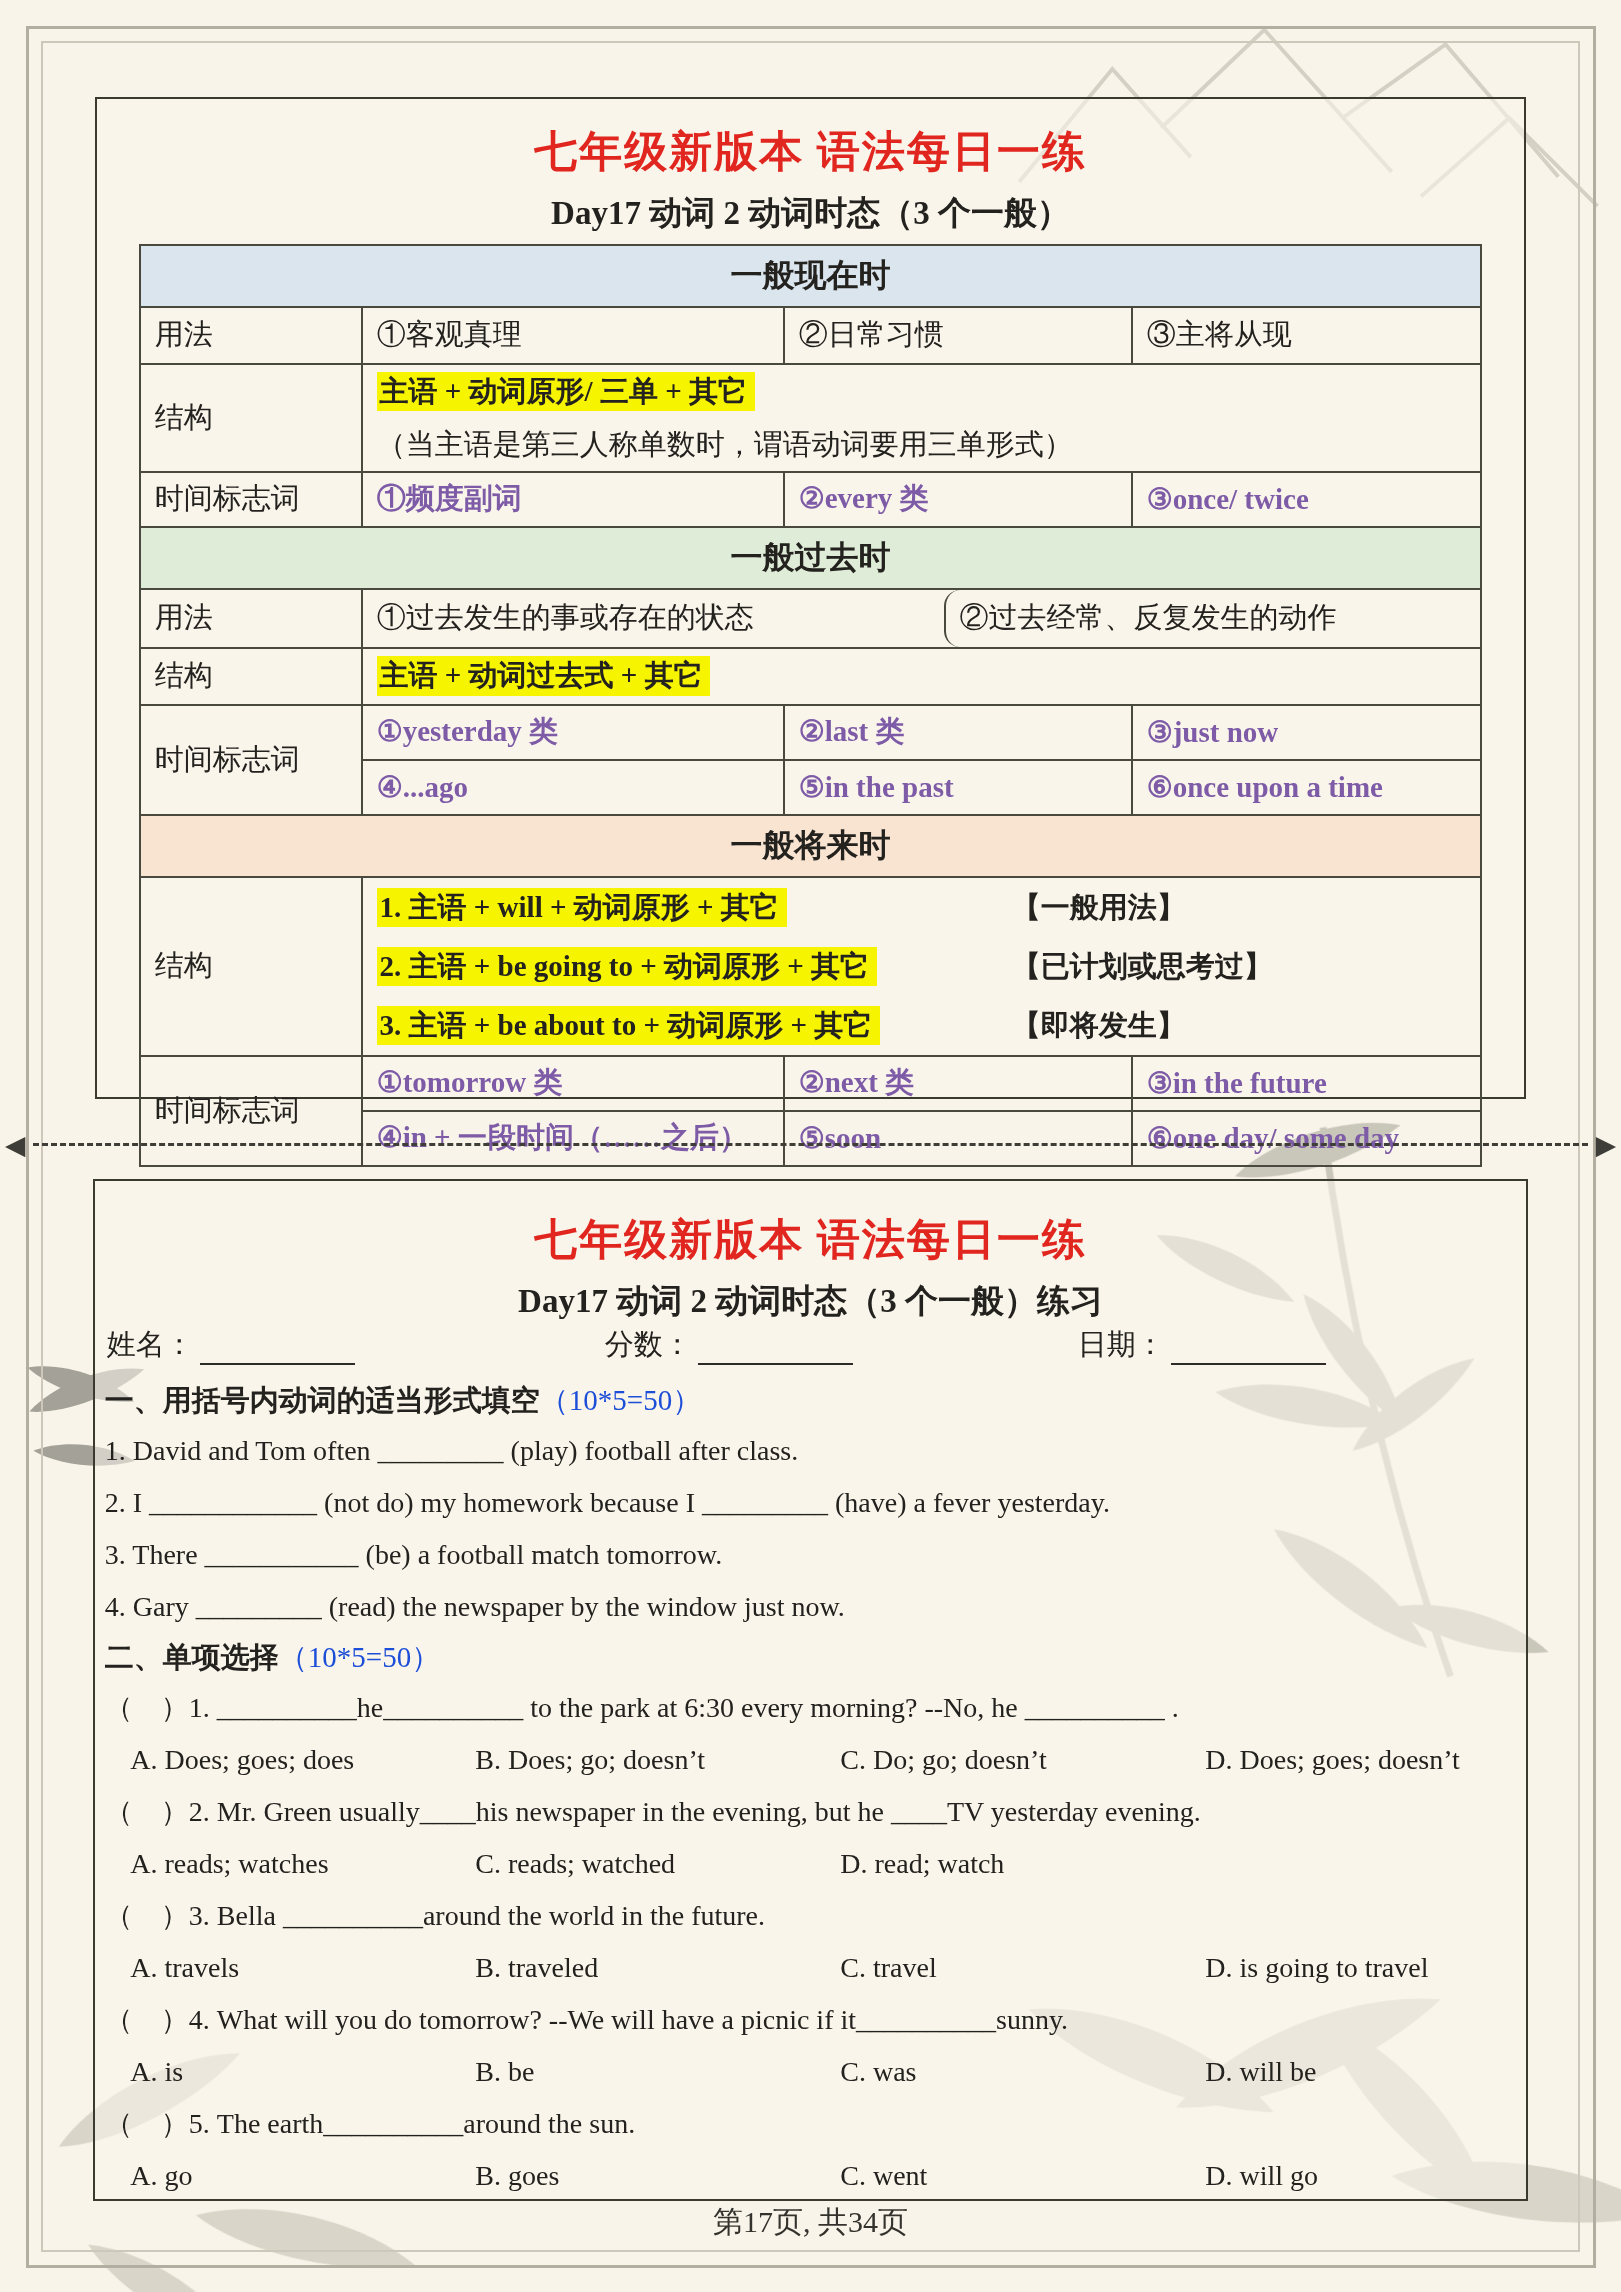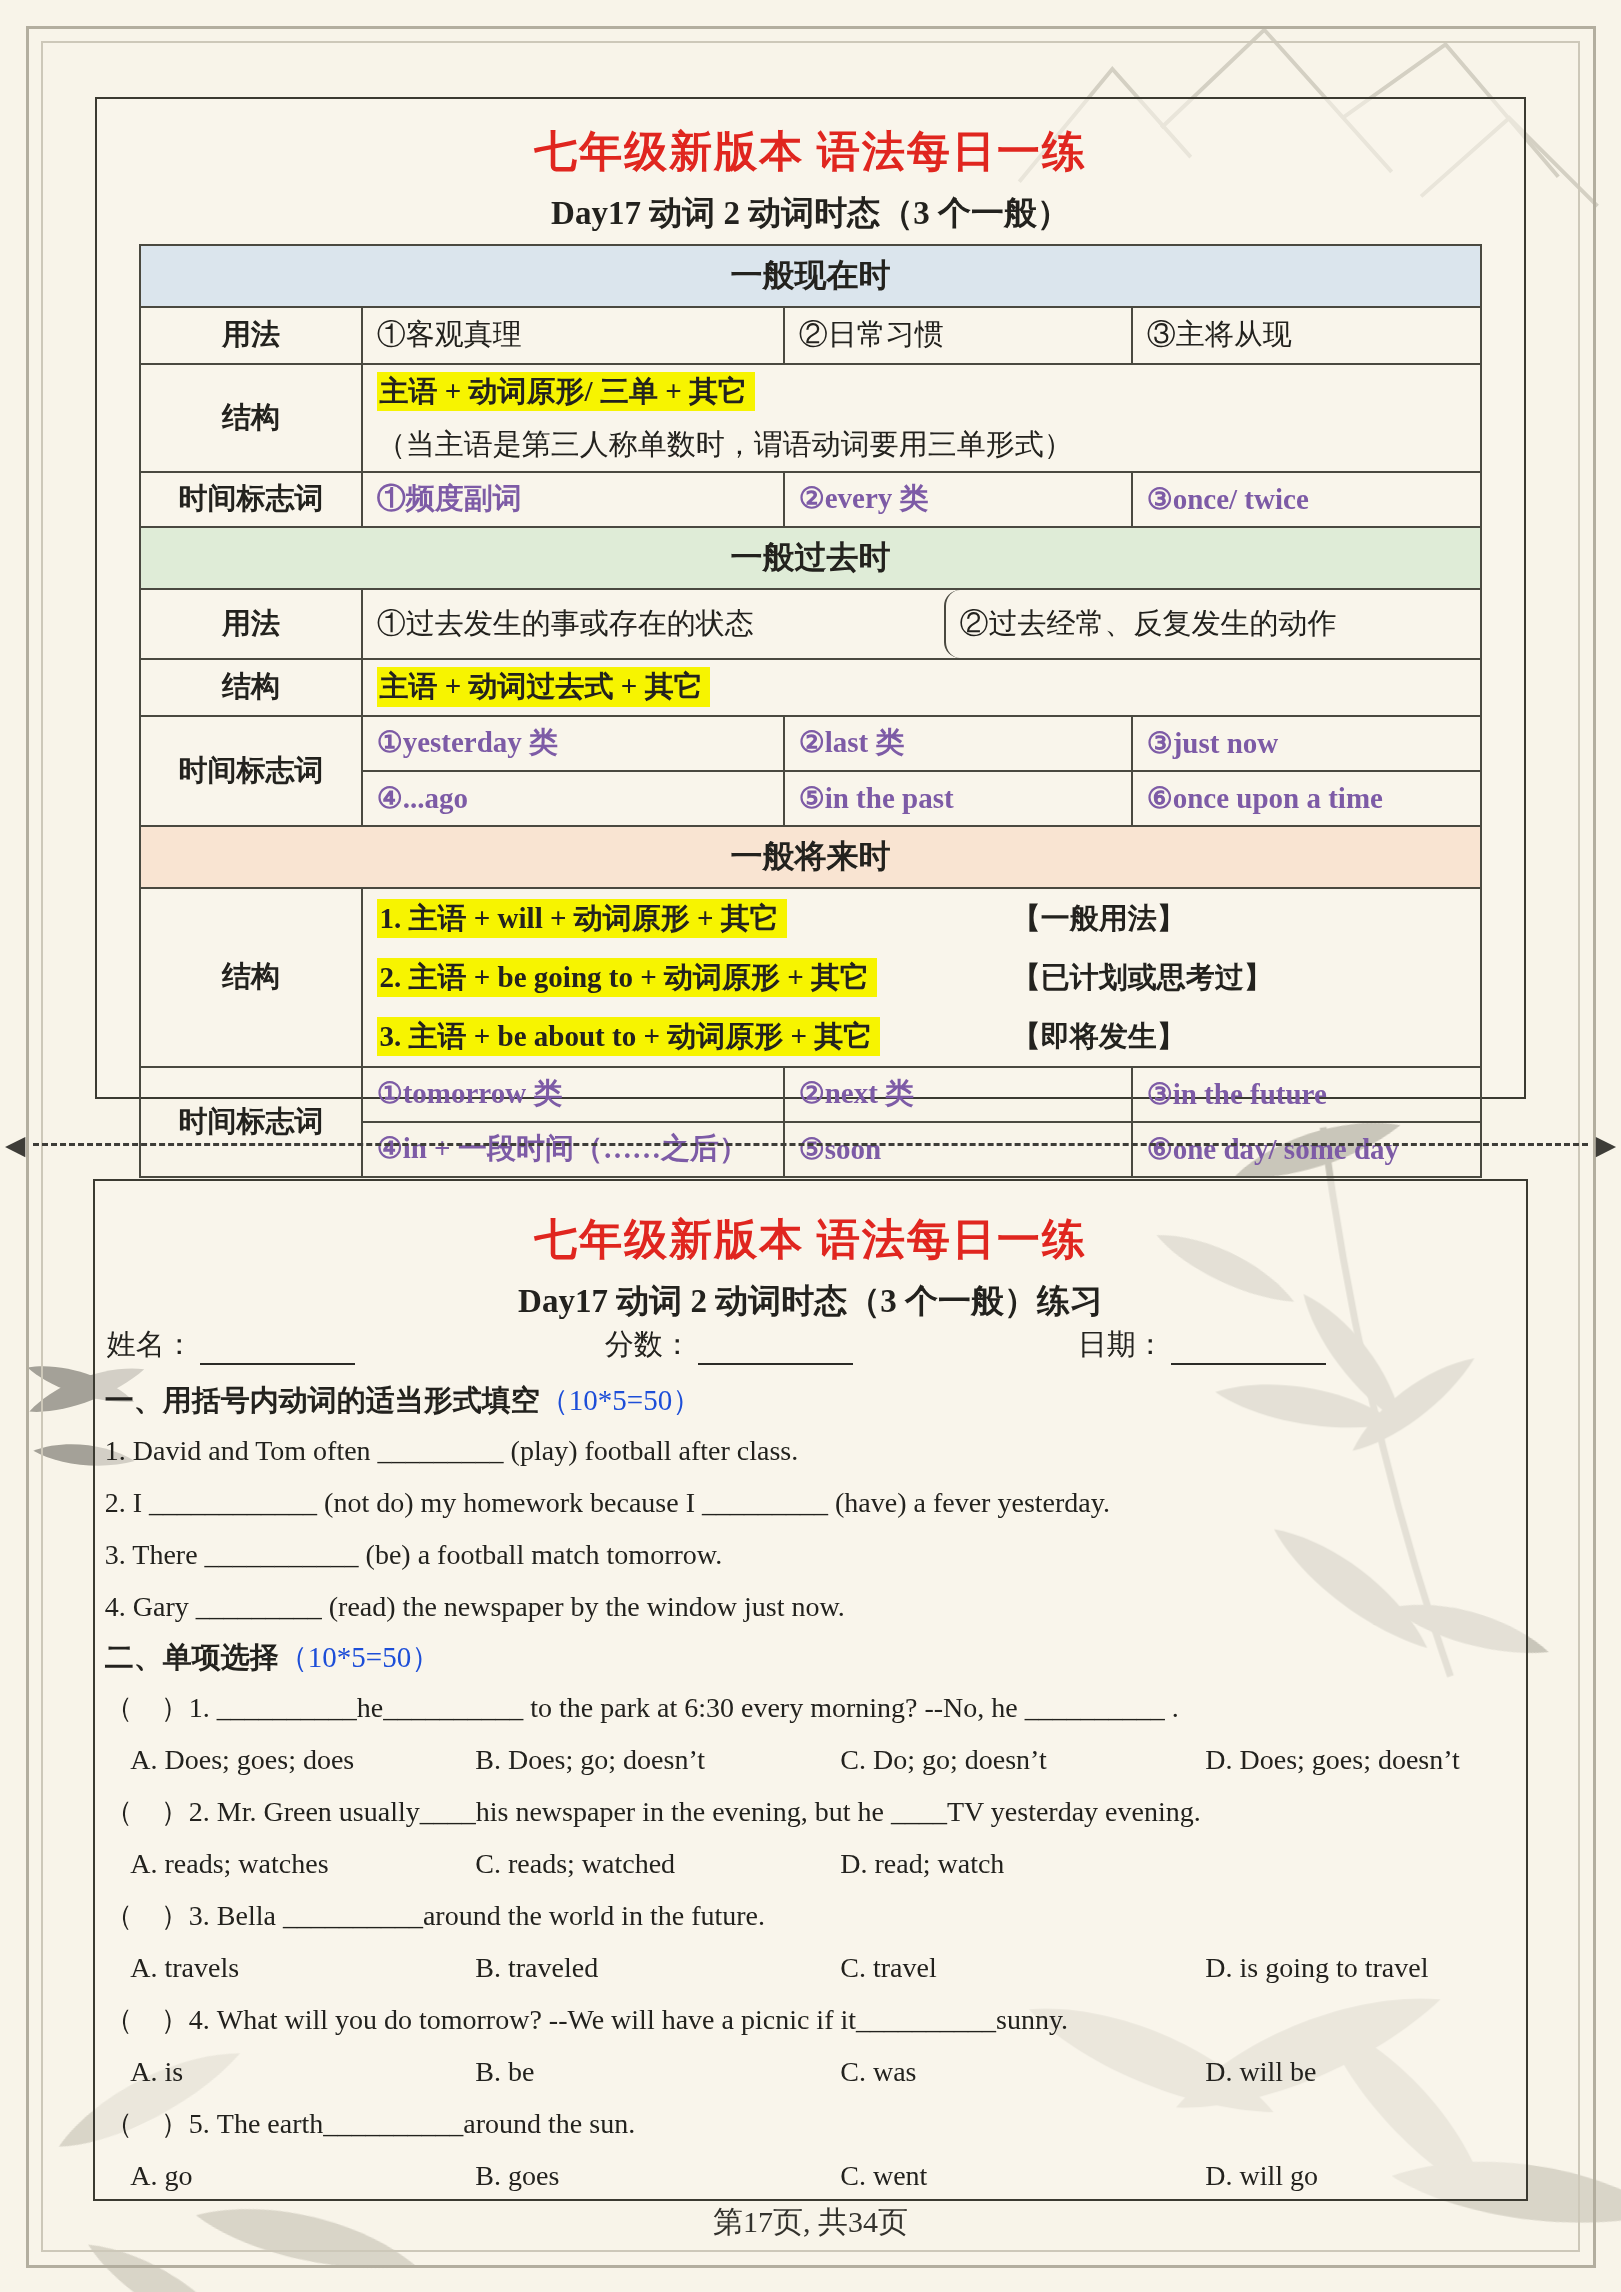--- a/index.html
+++ b/index.html
@@ -28,26 +28,26 @@
   .gtable{width:1341px; margin:7.8px auto 0; border-collapse:collapse;
     table-layout:fixed; font-size:29px; border:2.9px solid #4a4940;}
   .gtable td{border:2px solid #4a4940; padding:0 13.7px; vertical-align:middle;}
   .c1{width:222px;} .c2{width:422px;} .c3{width:348px;} .c4{width:349px;}
   tr.band{height:49px;}
   tr.band td{text-align:center; font-weight:bold; font-size:32px; padding:8px;}
   tr.band.present td{background:var(--present-band);}
   tr.band.past td{background:var(--past-band);}
   tr.band.future td{background:var(--future-band);}
   tr.r-usage{height:57px;} tr.r-mark{height:55px;} tr.r-struct-past{height:57px;}
-  td.lbl{text-align:center;font-weight:bold;}
+  td.lbl{}
   td.mk,.mk{color:var(--purple); font-weight:bold;}
   .hl{background:var(--highlight-yellow); font-weight:bold; padding:2.9px 7.8px 4.9px 2.9px;}
   .sline{height:53px; line-height:53px; white-space:nowrap;}
   td.nopad{padding:0;}
-  .split{display:flex; height:68px; align-items:center;}
+  .split{display:flex; height:57px; align-items:center;}
   .sp1{width:52%; padding-left:13.7px;}
   .sp2{flex:1; border-left:2px solid #4a4940; padding-left:13.7px; align-self:stretch;
     display:flex; align-items:center;border-radius:16px;}
   .futcell .fline{height:59px; line-height:59px; position:relative; white-space:nowrap;}
   .fnote{position:absolute; left:635px; top:0; font-weight:bold; background:none;font-family:Liberation Serif, serif;}
   
   .cutline{position:absolute; top:1127px; left:0; width:100%; height:35px;}
   .dashes{position:absolute; left:33px; right:33px; top:15.7px;
     border-top:3.9px dashed #3e3d38;}
   .cutarrow{position:absolute; top:0; line-height:35px; font-size:26.5px; color:#3e3d38;

